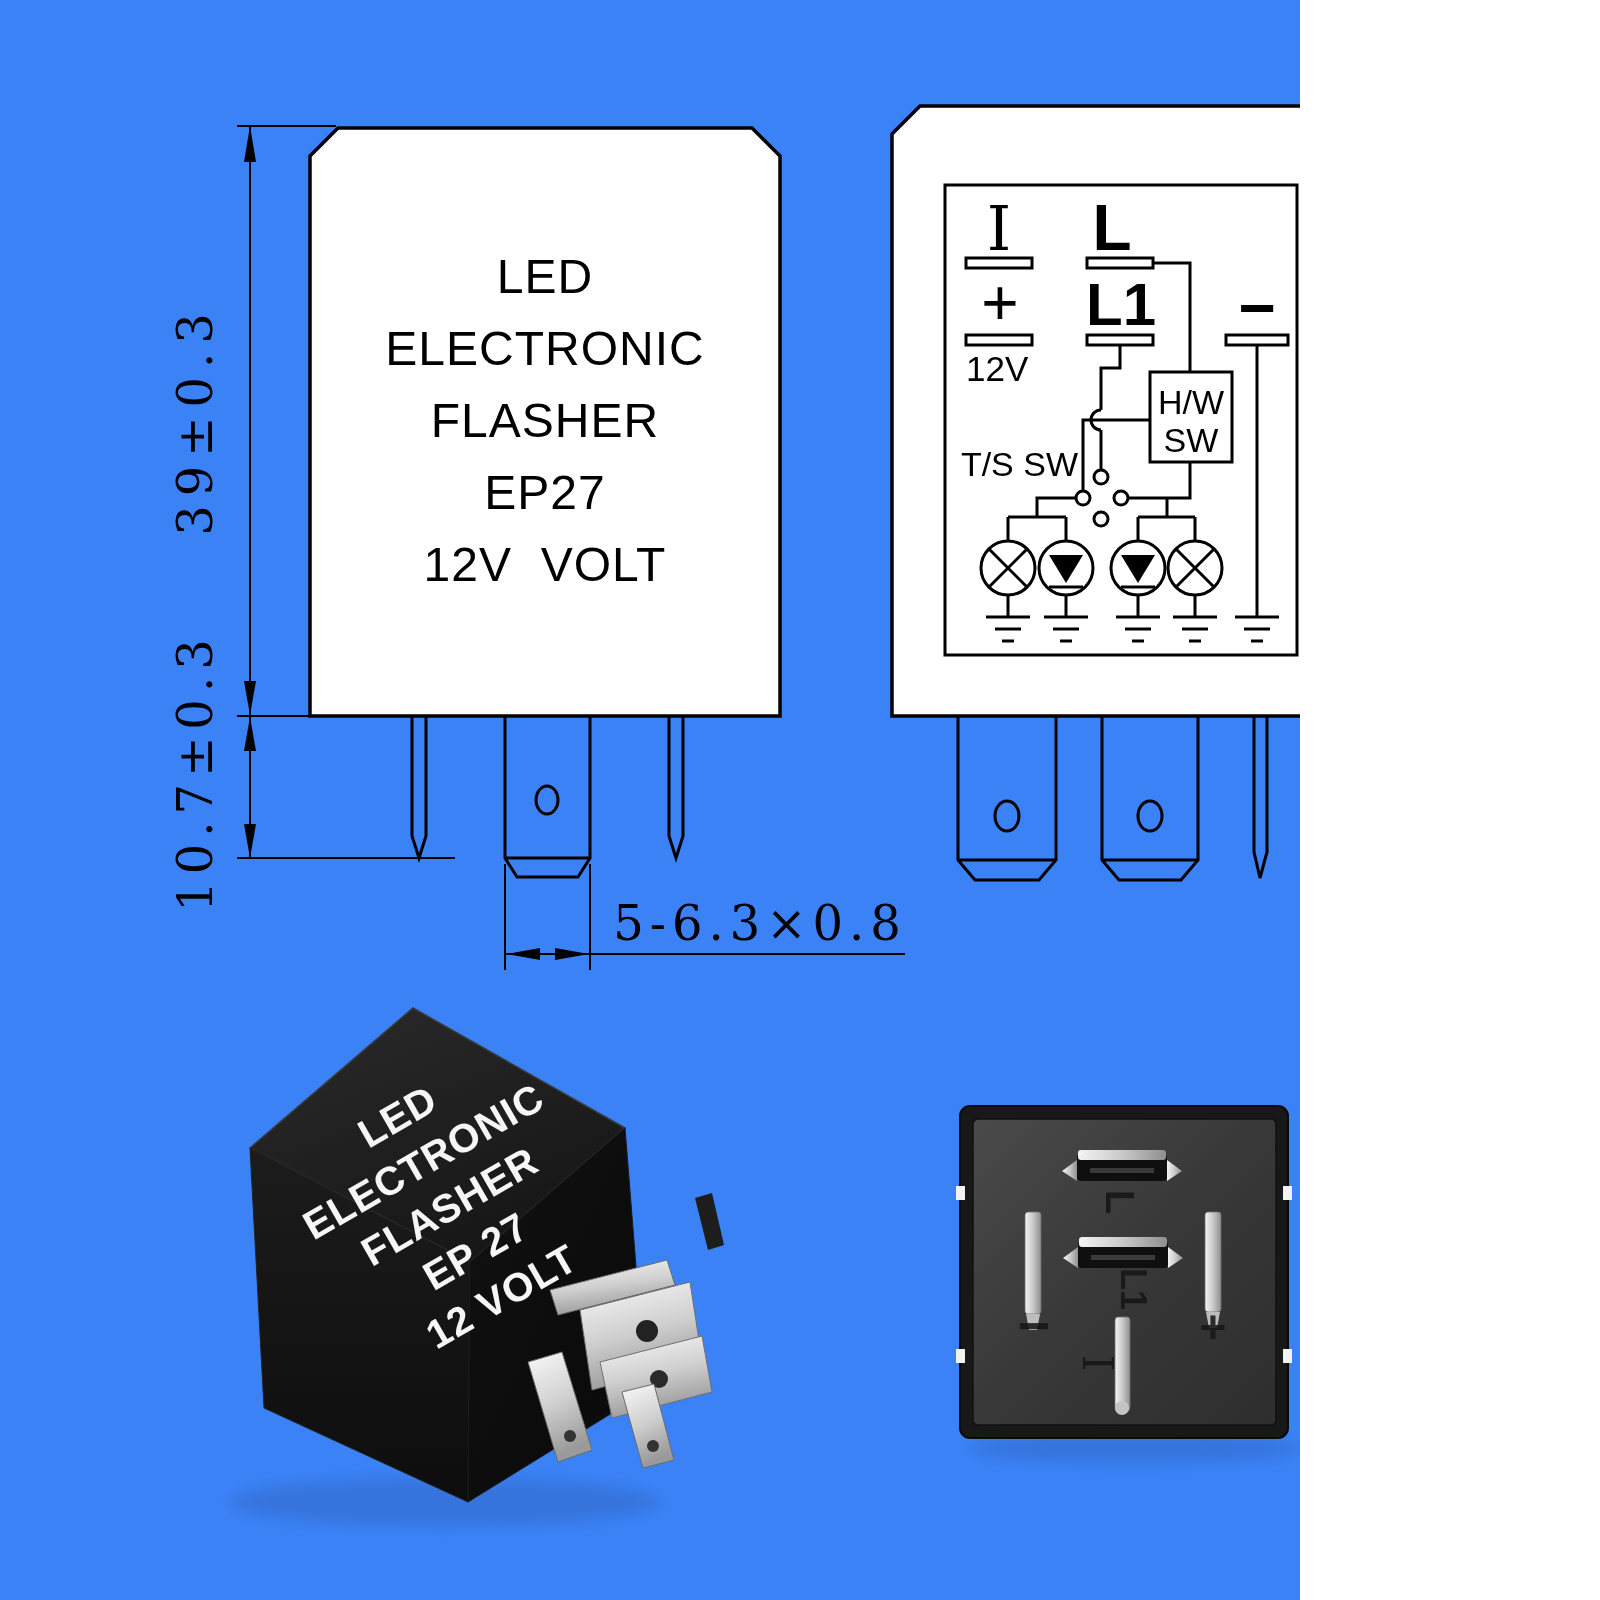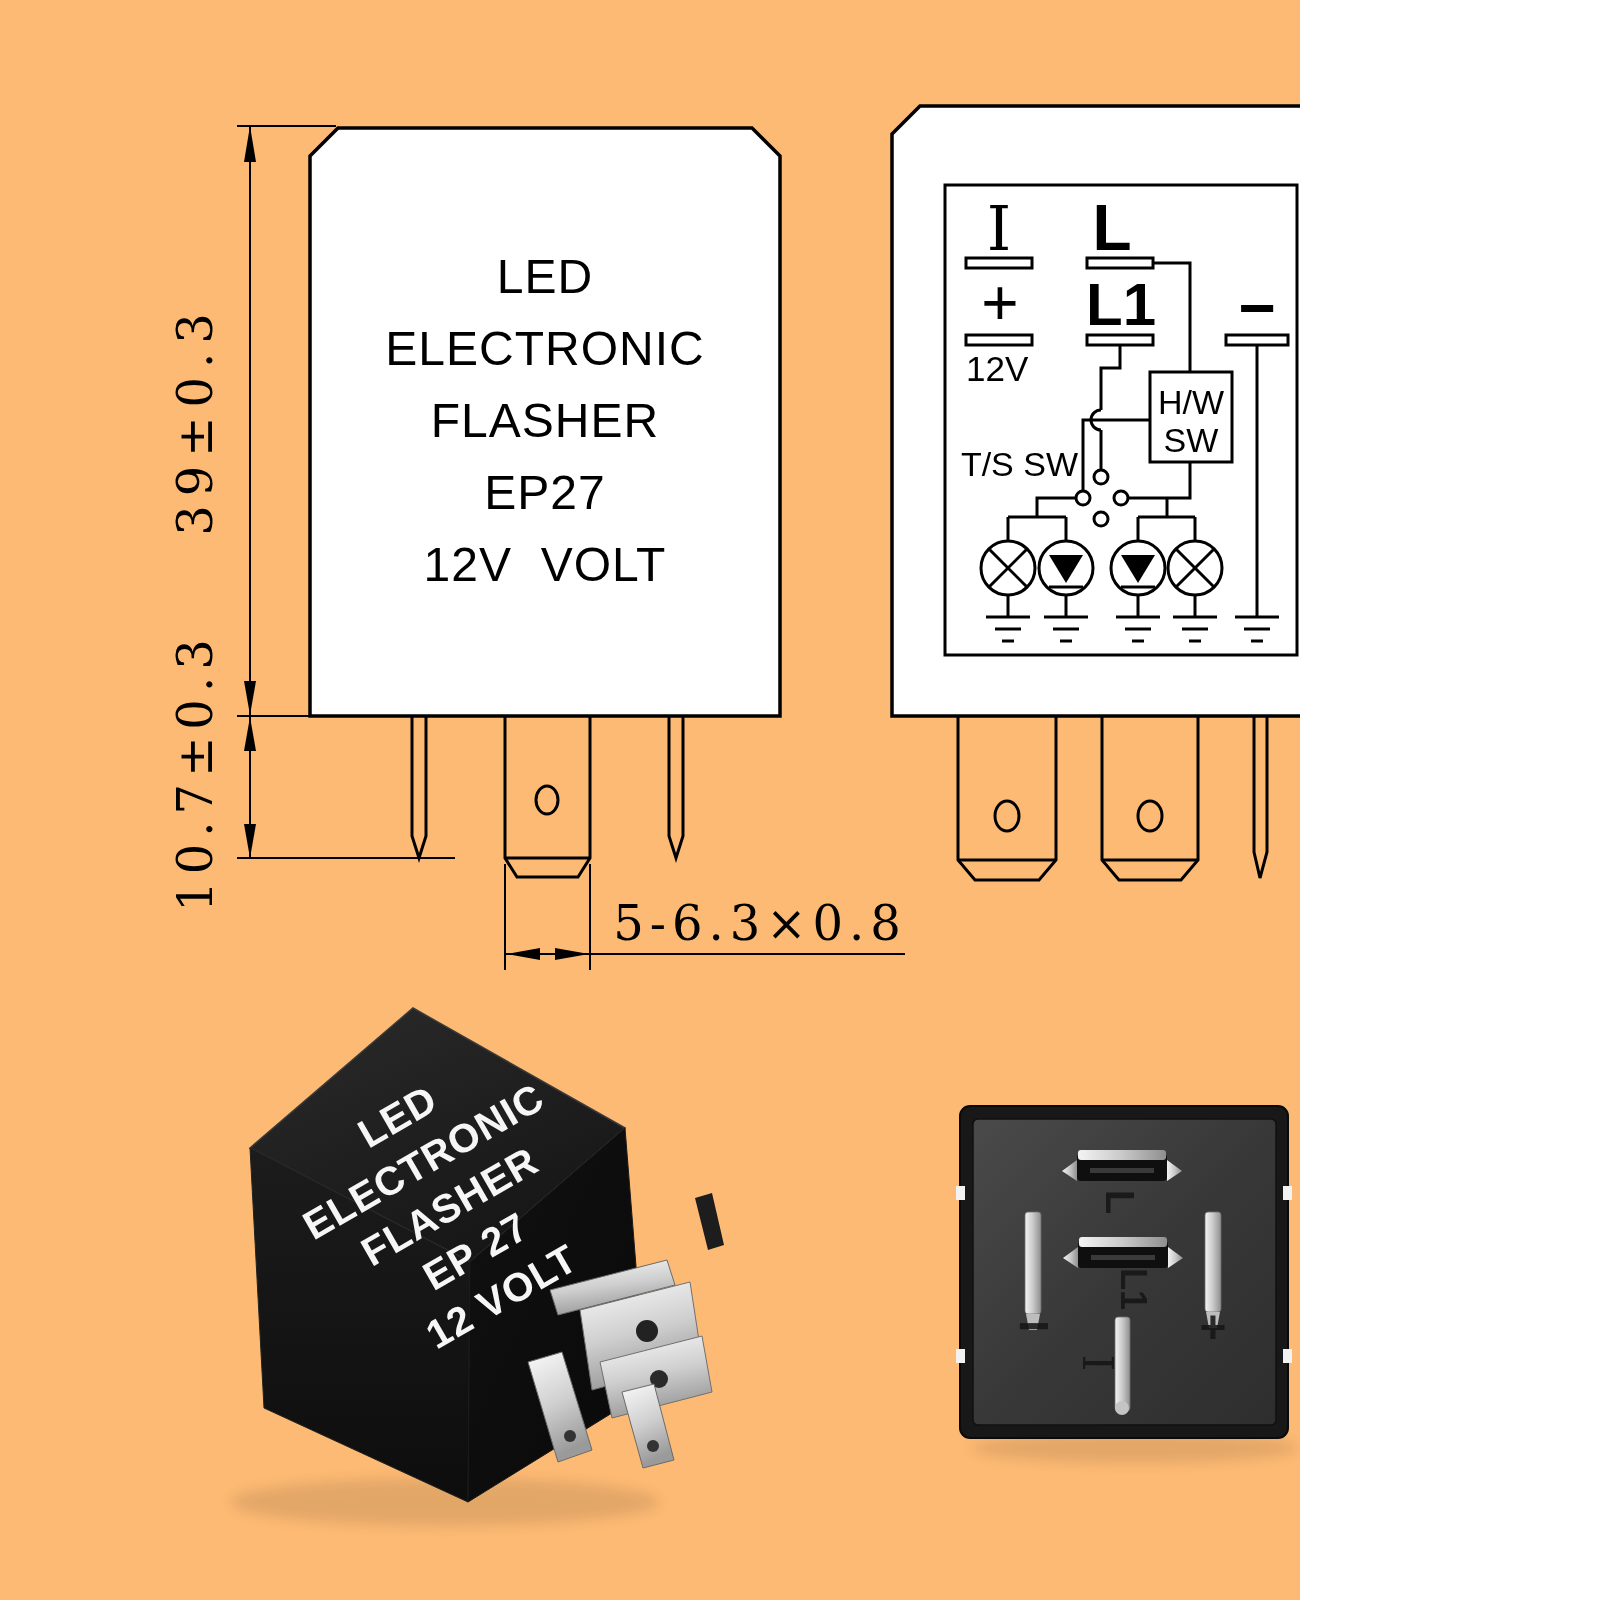--- a/index.html
+++ b/index.html
@@ -1,17 +1,17 @@
 <!DOCTYPE html>
 <html><head>
 <meta charset="utf-8">
 <title>LED Electronic Flasher EP27</title>
 <style>
   html,body{margin:0;padding:0;background:#fff;}
-  .canvas{position:relative;width:1300px;height:1600px;background:#fdba74;overflow:hidden;}
+  .canvas{position:relative;width:1300px;height:1600px;background:#3b82f6;overflow:hidden;}
   svg{position:absolute;left:0;top:0;}
   .ln{stroke:#000;stroke-width:3;fill:none;}
   .ln35{stroke:#000;stroke-width:3.5;fill:#fff;}
   .ln2{stroke:#000;stroke-width:2;fill:none;}
   .fillb{fill:#000;stroke:none;}
   .txt{font-family:"Liberation Sans",sans-serif;fill:#000;}
   .serif{font-family:"DejaVu Serif","Liberation Serif",serif;fill:#000;}
   .pre{white-space:pre;}
   .whitetxt{font-family:"Liberation Sans",sans-serif;fill:#f6f6f6;font-weight:bold;letter-spacing:1px;}
   .embo{fill:#161616;opacity:.88;font-family:"Liberation Sans",sans-serif;font-weight:bold;}

